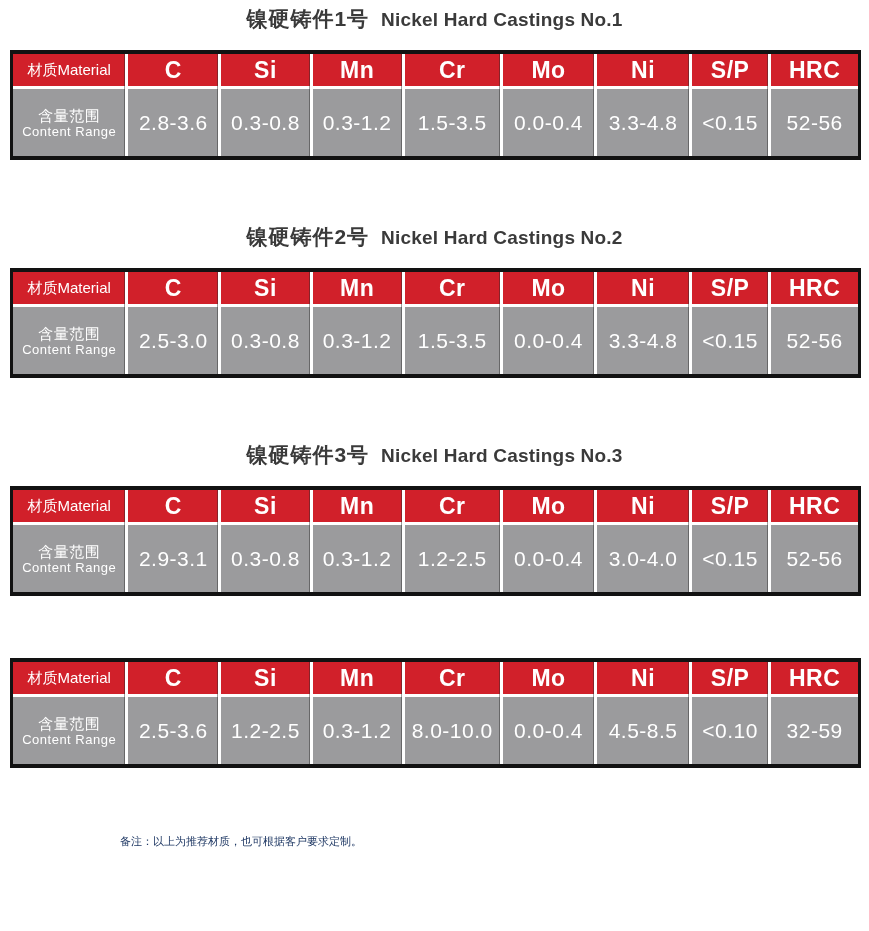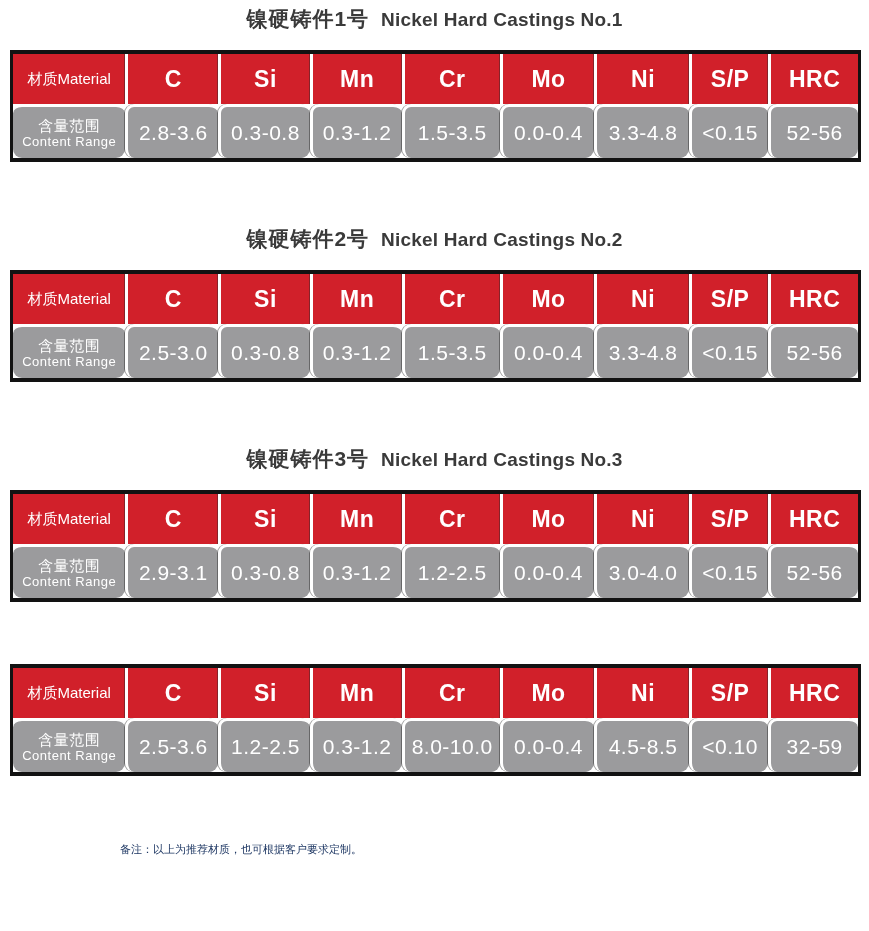--- a/index.html
+++ b/index.html
@@ -50,38 +50,37 @@
   table.spec th, table.spec td {
     text-align: center;
     vertical-align: middle;
     padding: 0 2px;
     color: #ffffff;
     overflow: hidden;
     white-space: nowrap;
   }
   table.spec th {
     background: var(--red, #d1202a);
-    height: 50px;
+    height: 32px;
     font-size: 23px;
     font-weight: 600;
     letter-spacing: 0.5px;
   }
   table.spec th.mat {
     font-size: 15px;
     font-weight: 400;
     letter-spacing: 0;
   }
   table.spec td {
     background: var(--gray, #9b9b9d);
-    height: 54px;
+    height: 70px;
     font-size: 21px;
     font-weight: 400;
     letter-spacing: 0.5px;
     border-top: 3px solid #ffffff;
-    border-radius: 9px;
   }
   
   table.spec th + th,
   table.spec td + td {
     border-left: 3px solid #ffffff;
     box-shadow: -1px 0 0 rgba(40, 40, 40, 0.45);
   }
   td.range { letter-spacing: 0; }
   td.range .r-cn { display: block; font-size: 15px; line-height: 17px; }
   td.range .r-en { display: block; font-size: 13px; line-height: 15px; }

